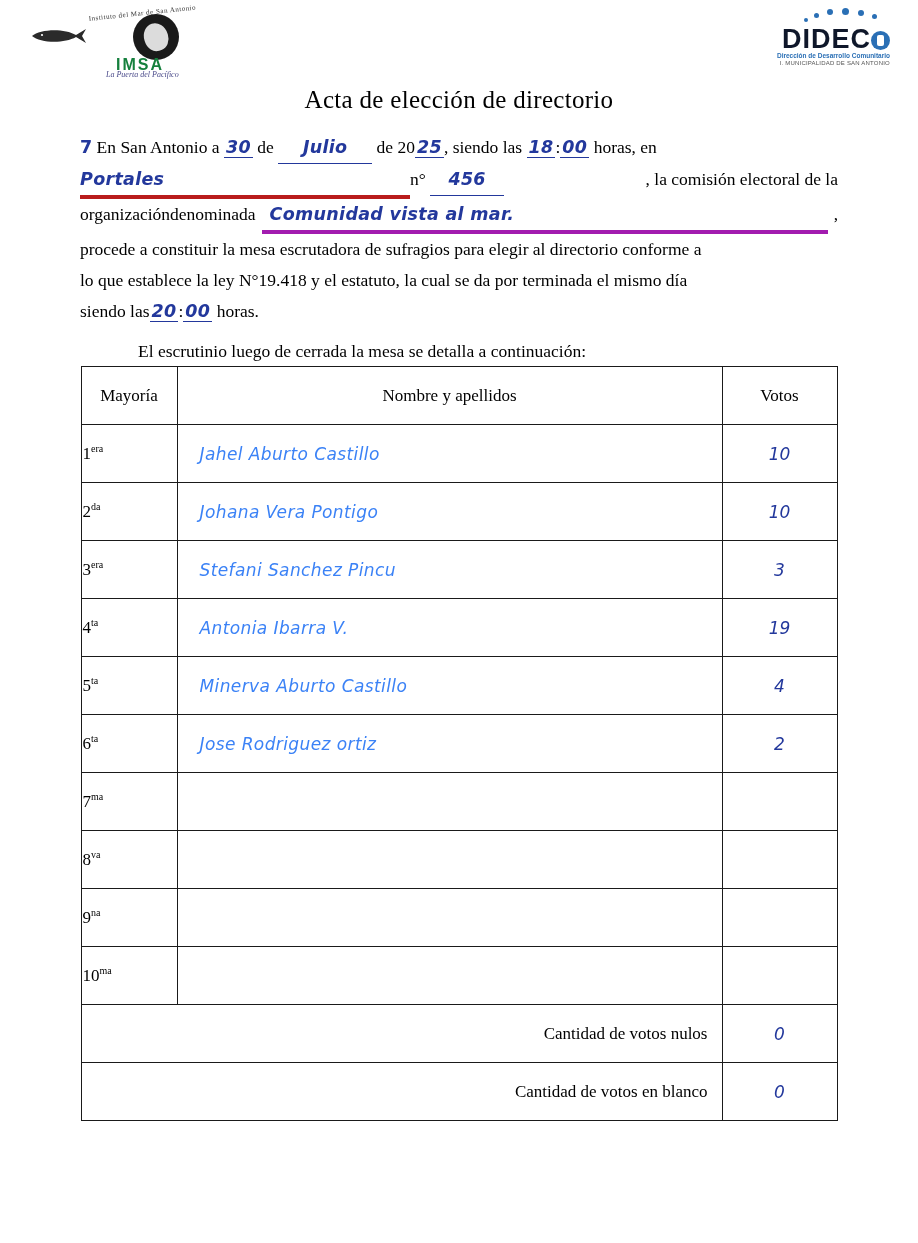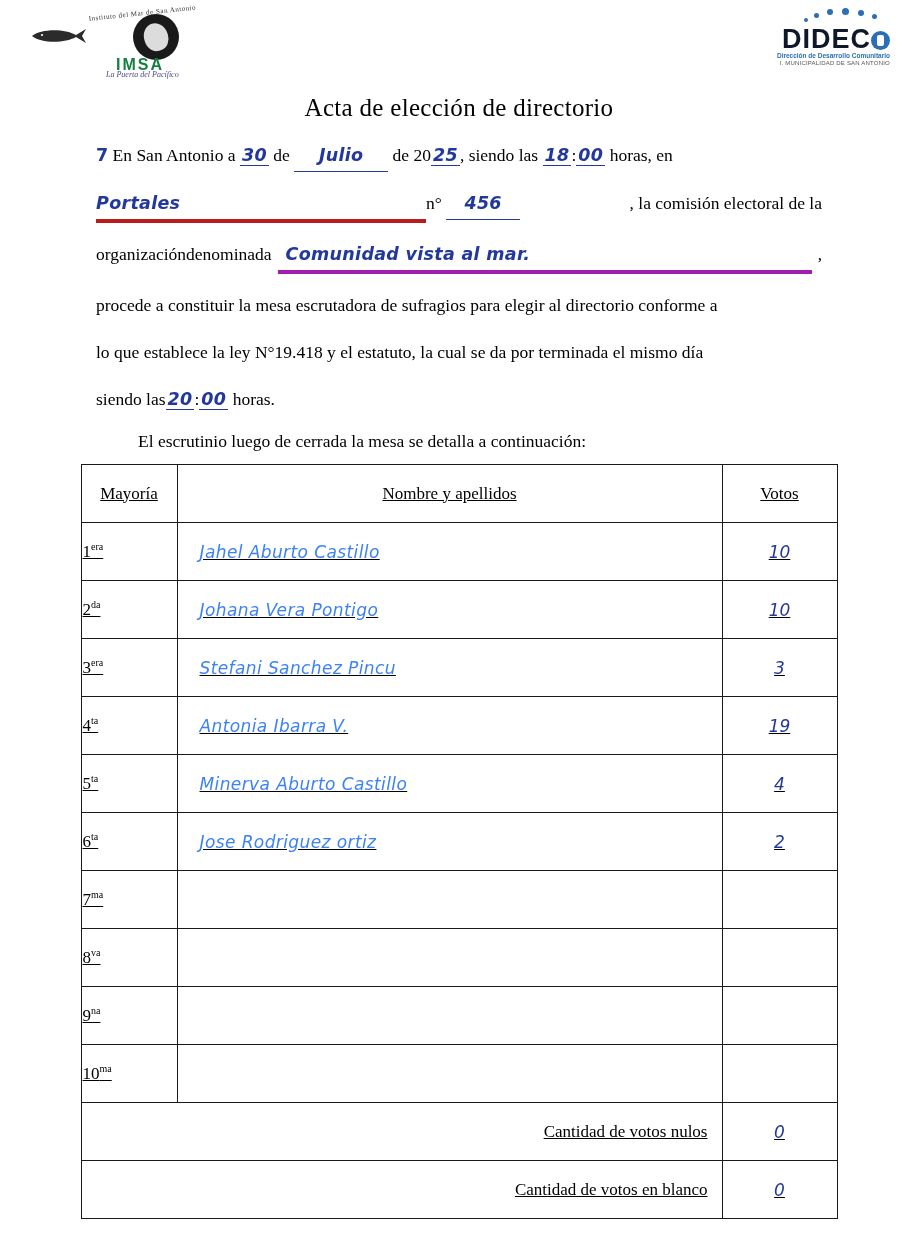--- a/index.html
+++ b/index.html
@@ -160,32 +160,32 @@
     font-size: 6px;
     color: #555;
     font-family: "Liberation Sans", sans-serif;
     letter-spacing: .2px;
   }
 
   
   .doc-title {
     text-align: center;
     font-size: 25px;
-    margin-top: 16px;
+    margin-top: 8px;
     letter-spacing: .3px;
   }
 
   
   .body-block {
     margin: 18px 80px 0 80px;
     font-size: 17.5px;
     line-height: 31px;
     text-align: justify;
   }
-  .body-block p { margin: 16px; }
+  .body-block p { margin: 0; }
 
   .hw {
     font-family: "DejaVu Sans", sans-serif;
     color: #23389c;
     font-style: italic;
     font-weight: bold;
     letter-spacing: .3px;
   }
   .hw-u {
     border-bottom: 1px solid #23389c;
@@ -204,25 +204,24 @@
   }
 
   .escrutinio {
     margin: 14px 80px 0 80px;
     font-size: 17.5px;
     text-indent: 58px;
   }
 
   
   table.acta {
-    margin: 12px auto 0 auto;
+    margin: 4px auto 0 auto;
     width: 756px;
     border-collapse: collapse;
     table-layout: fixed;
-    text-decoration: underline;
   }
   table.acta td, table.acta th {
     border: 1px solid #1a1a1a;
     height: 55px;
     font-size: 17px;
     font-weight: normal;
     vertical-align: middle;
   }
   col.c-pos { width: 96px; }
   col.c-name { width: 545px; }

